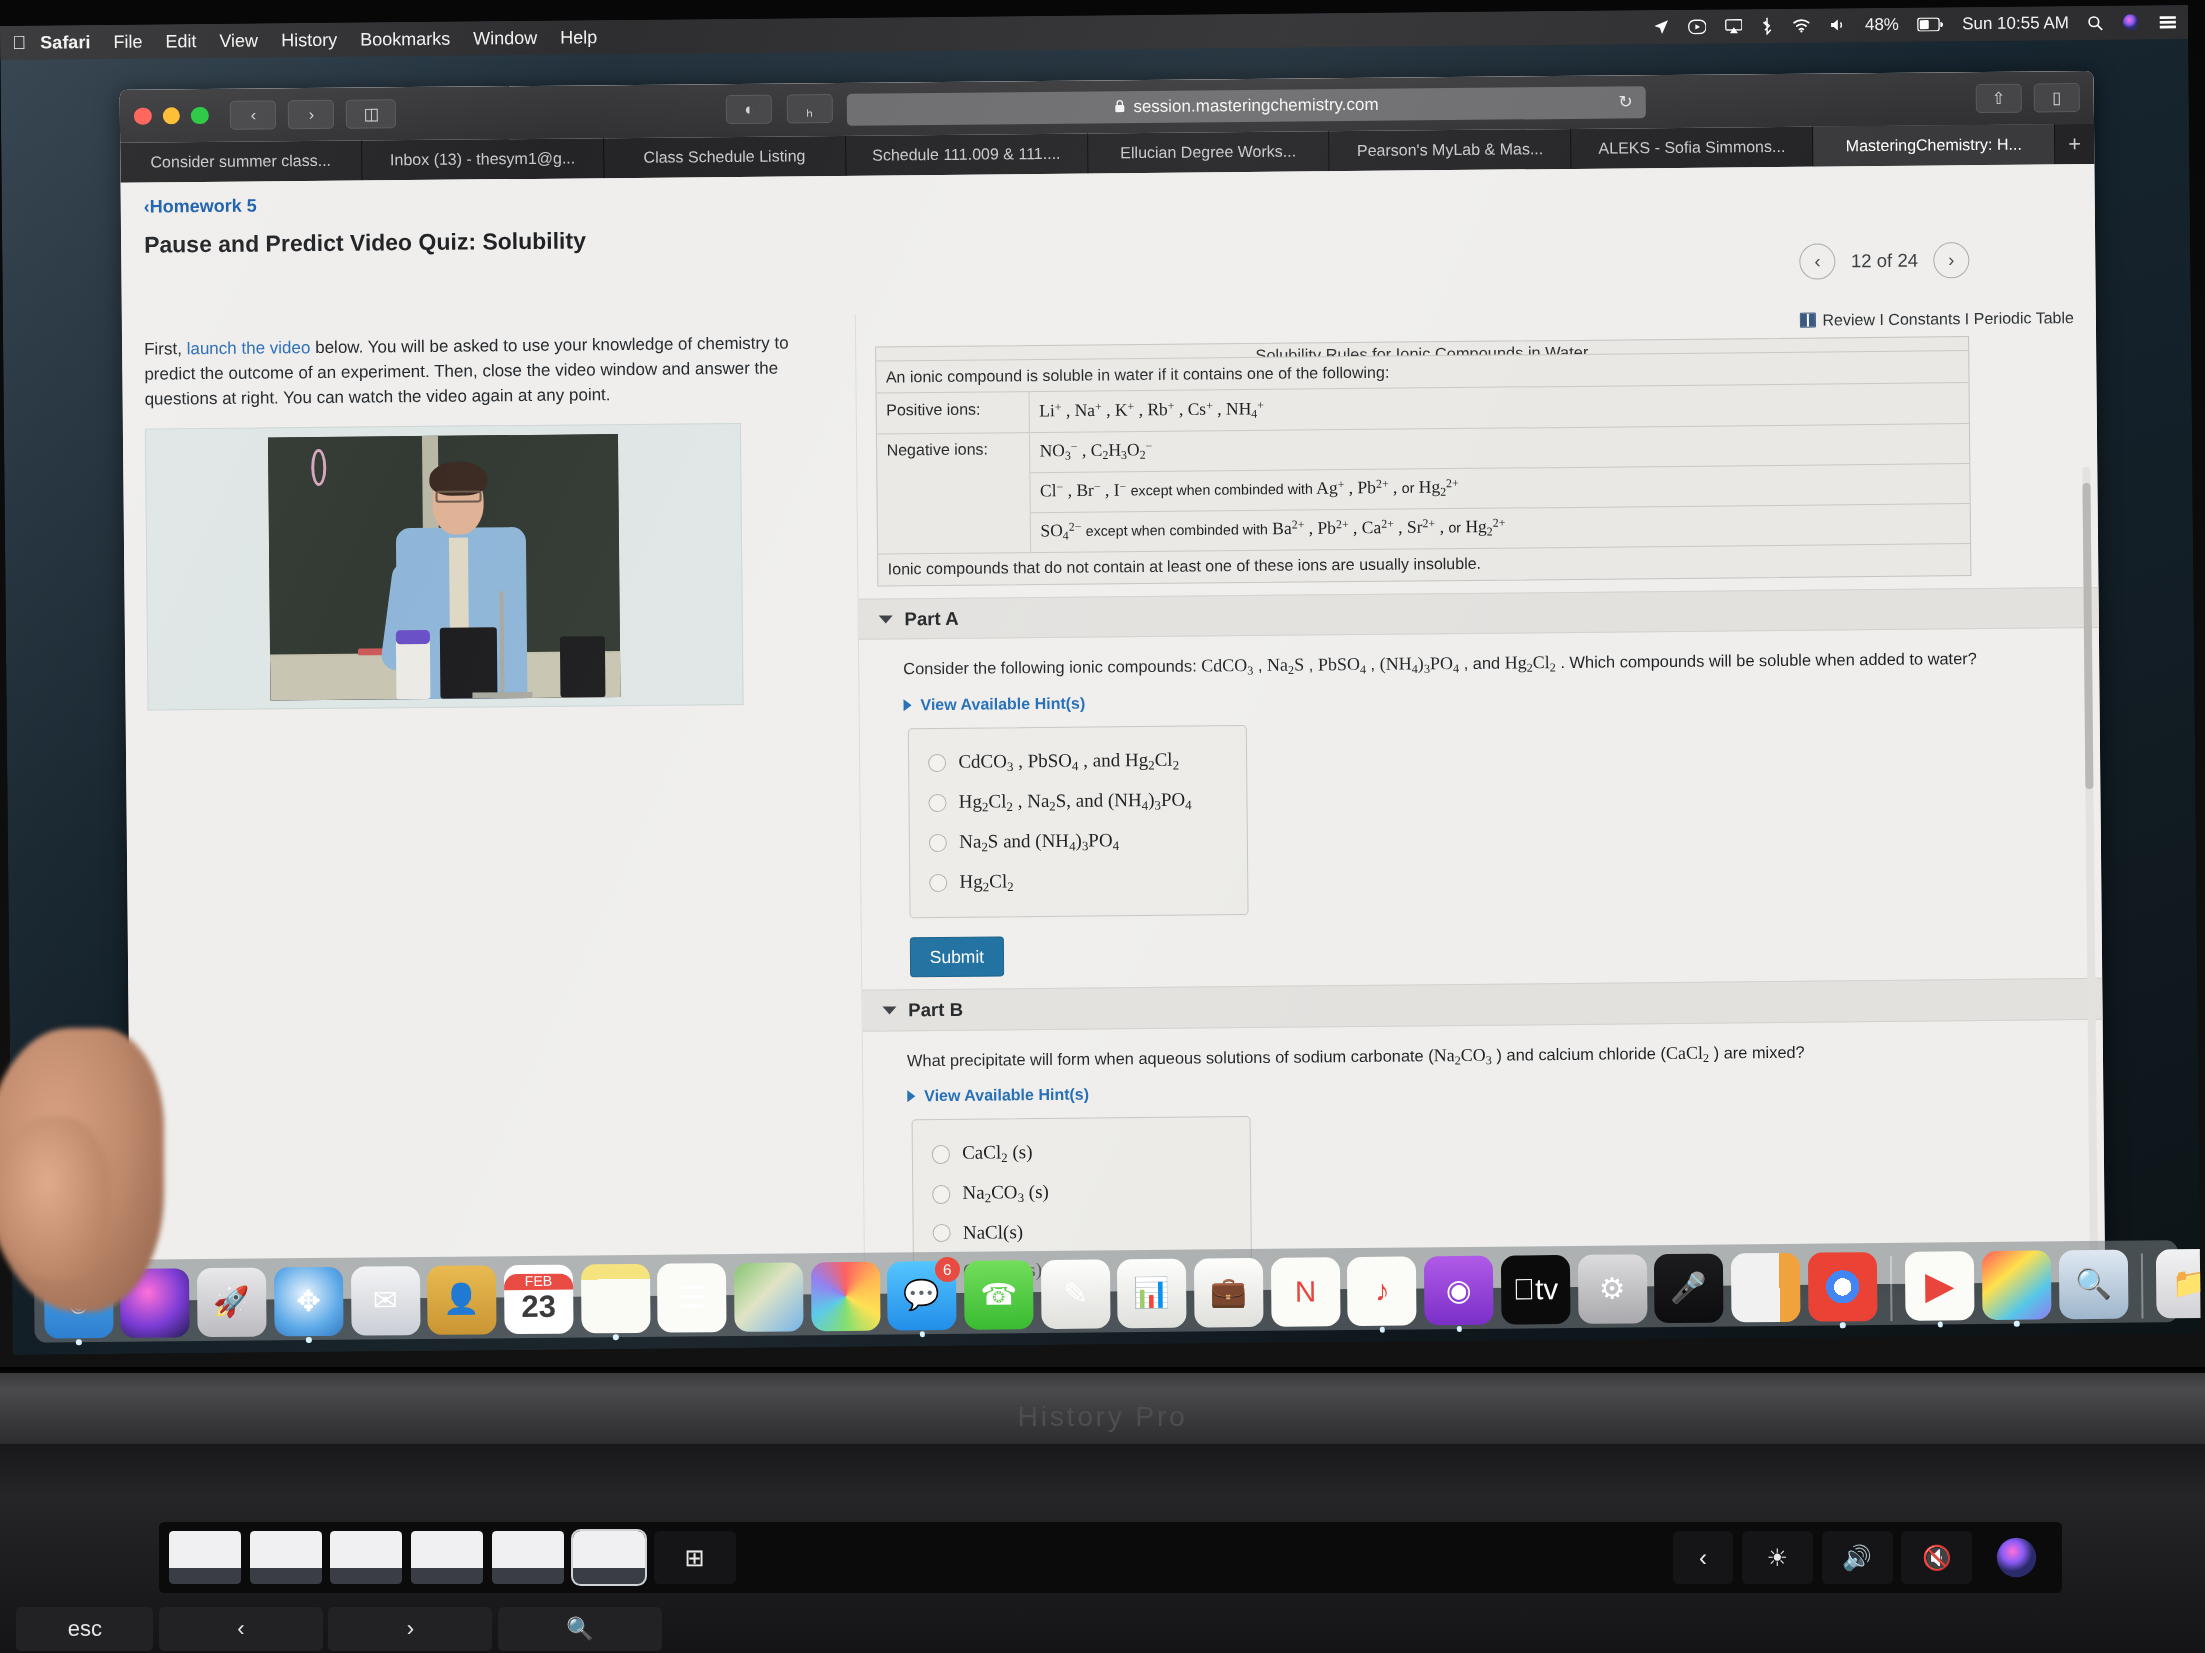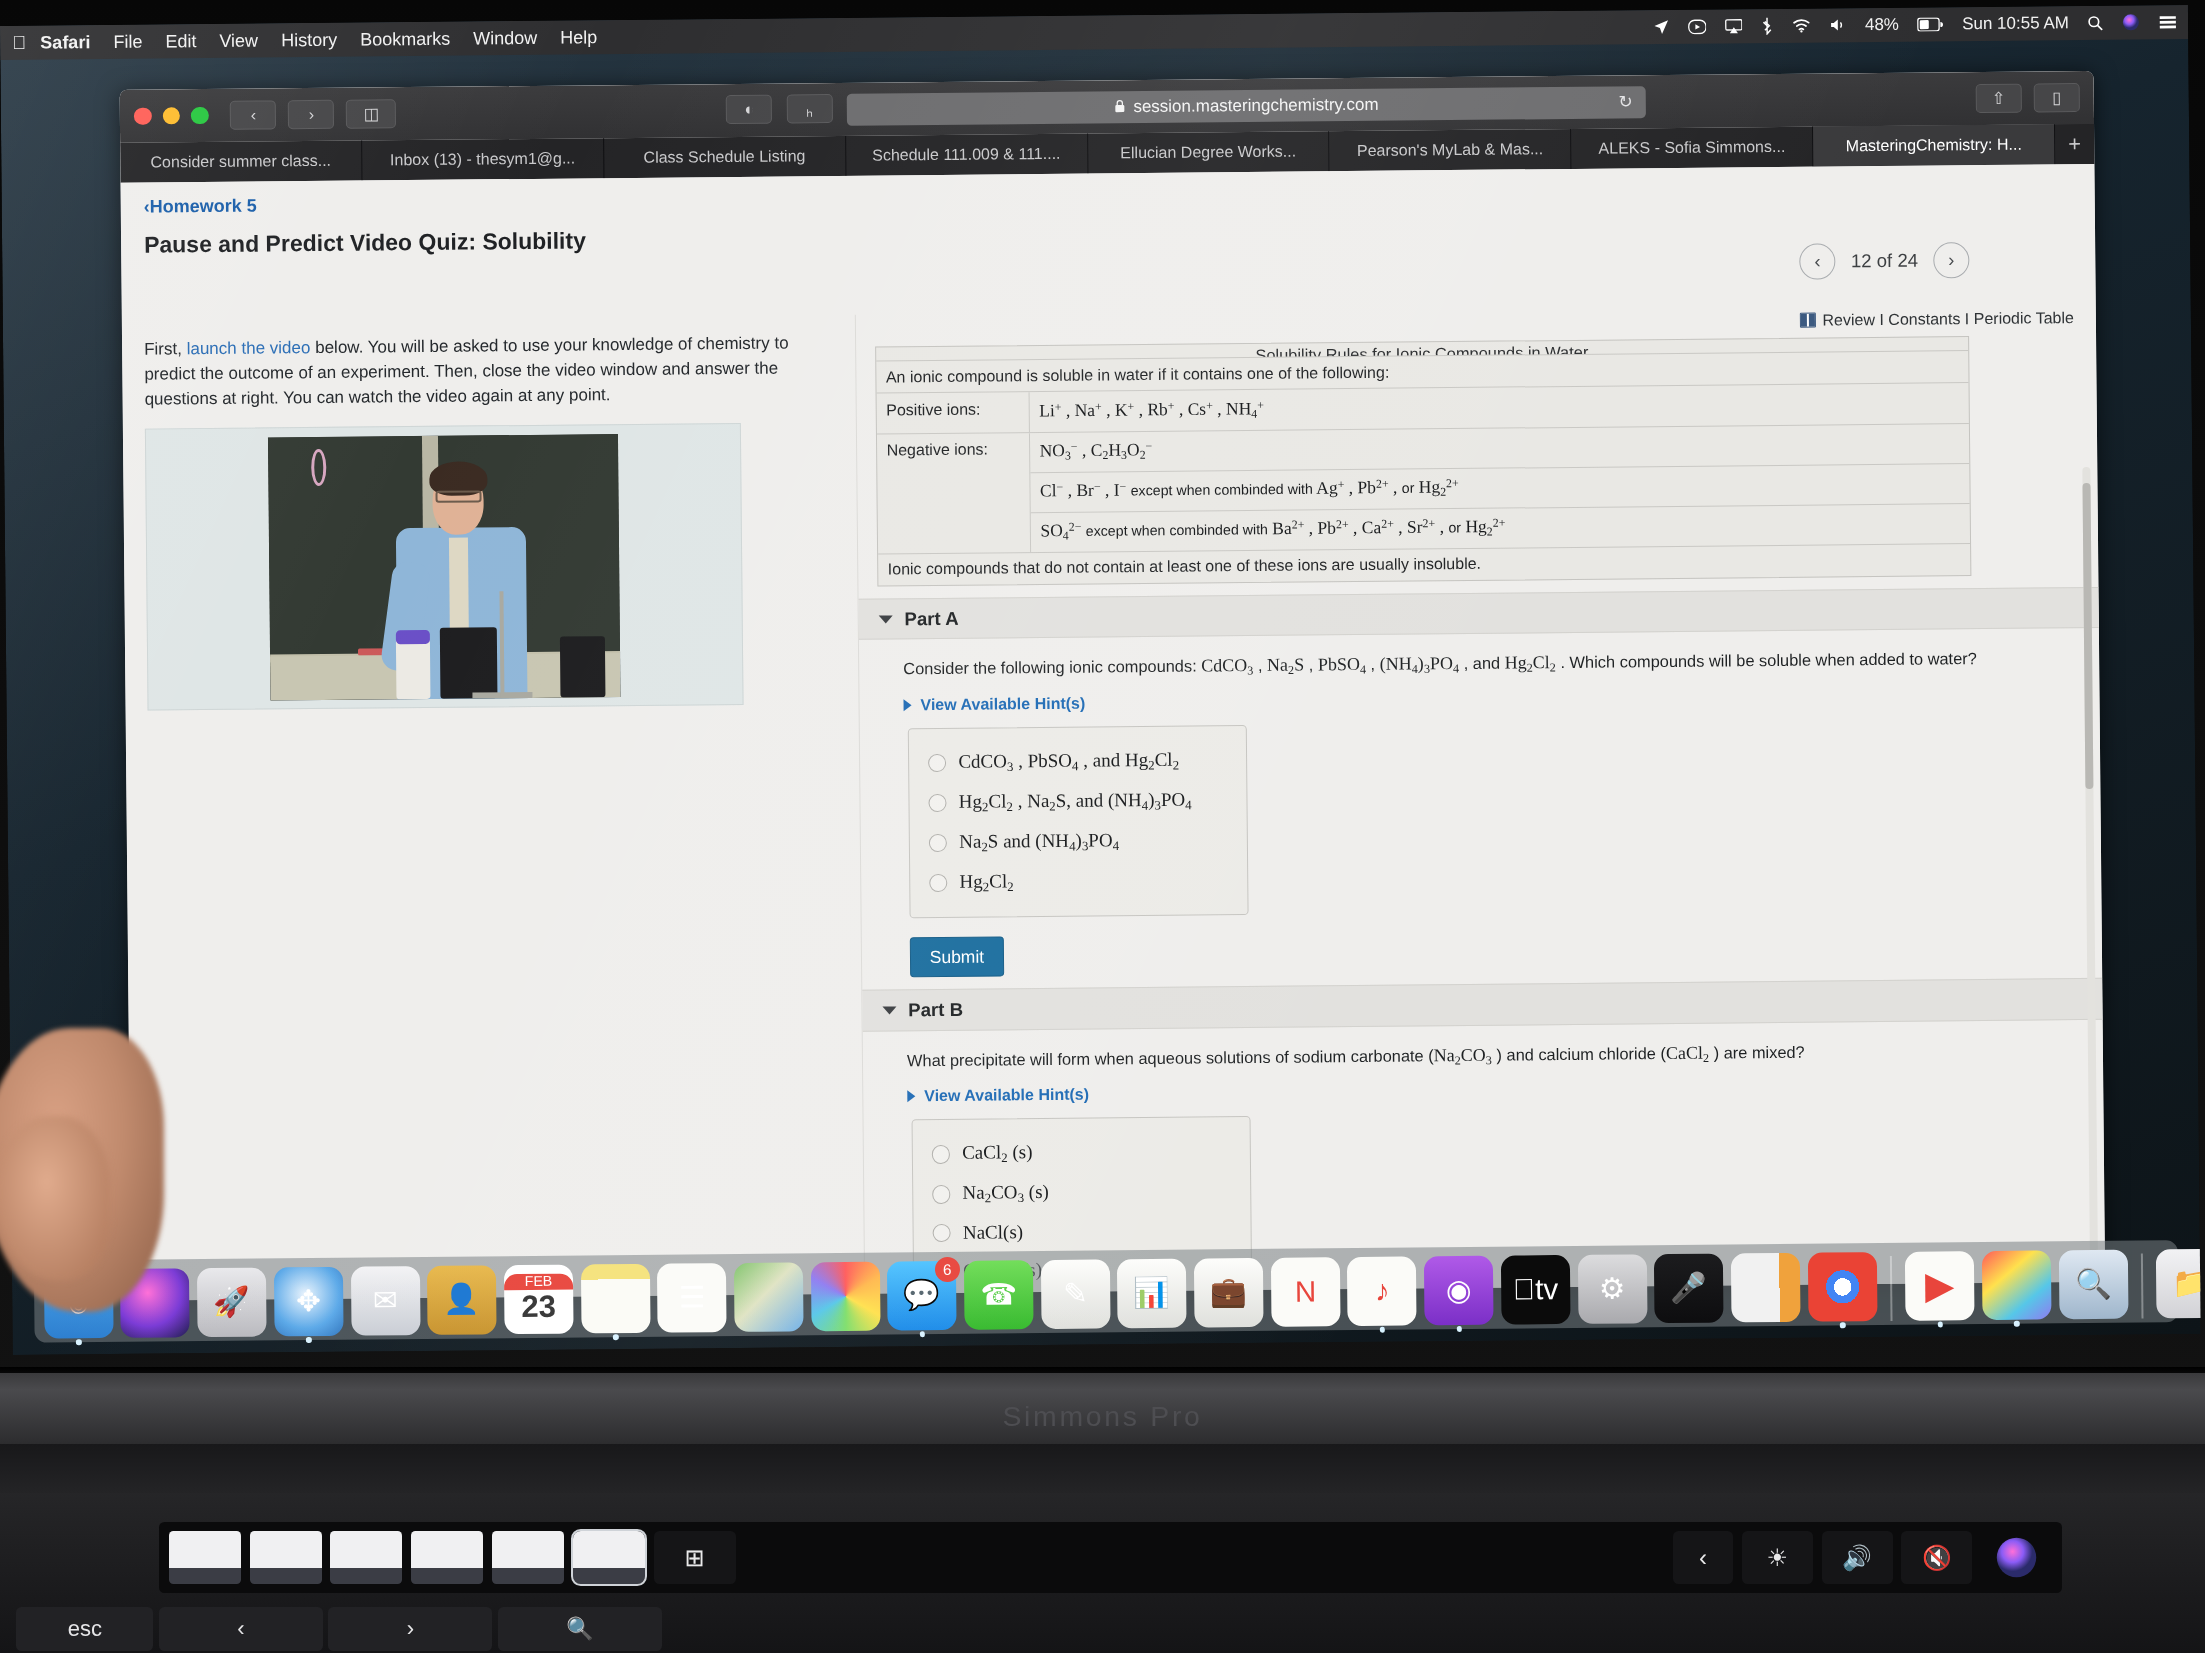--- a/index.html
+++ b/index.html
@@ -573,21 +573,21 @@
       <div class="docksep"></div>
       <div class="dockicon" style="background:linear-gradient(180deg,#f2f2f4,#d2d2d6)">📁</div>
 
     </div>
 
     <div class="glare"></div>
   </div>
 
   <div class="hinge"></div>
   <div class="laptop-base"></div>
-  <div class="mbp-text">Simmons Pro</div>
+  <div class="mbp-text">History Pro</div>
   <div class="base-slope"></div>
 
   <div class="touchbar">
     <div class="tbthumb"></div>
     <div class="tbthumb"></div>
     <div class="tbthumb"></div>
     <div class="tbthumb"></div>
     <div class="tbthumb"></div>
     <div class="tbthumb" style="outline:2.2px solid #cfd3d8;border-radius:7.7px"></div>
     <div class="tbkey" style="width:82px">⊞</div>

